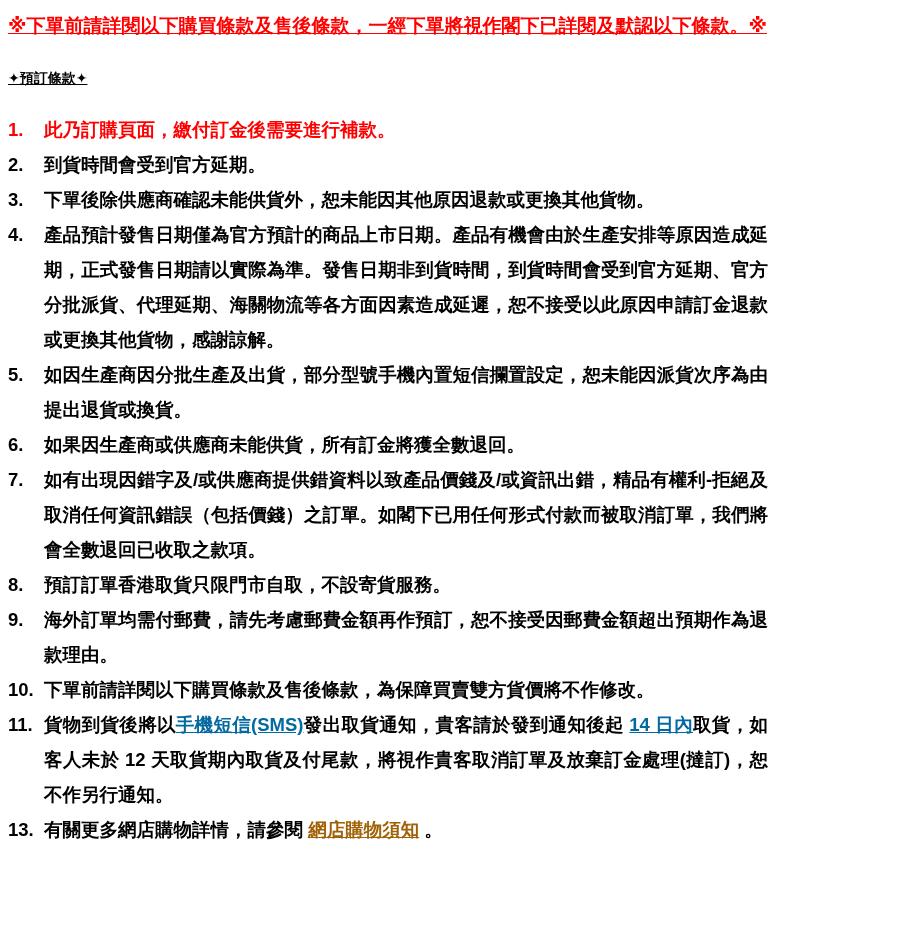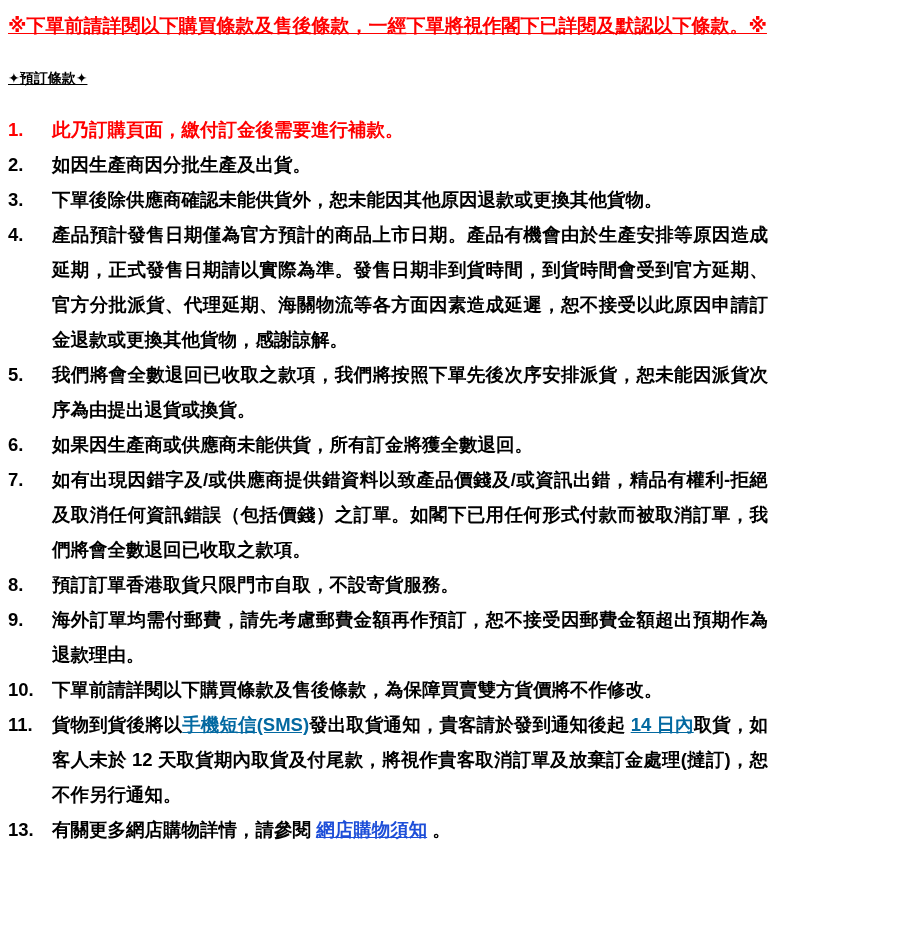--- a/index.html
+++ b/index.html
@@ -35,29 +35,28 @@
     font-size: 18.5px;
     line-height: 35px;
   }
   .item .num {
     flex: none;
     width: 36px;
   }
   .item .body {
     flex: 1;
     text-align: justify;
-    margin-left: 8px;
   }
   .red { color: #ff0000; }
   .hl {
     color: #0369a1;
     text-decoration: underline;
   }
   .link {
-    color: #1d4ed8;
+    color: #a16207;
     text-decoration: underline;
     cursor: pointer;
     font-family: Liberation Serif, serif;
   }
 </style>
 </head>
 <body>
 
 <div class="doc">
 
@@ -67,36 +66,36 @@
 
   <div class="terms">
 
     <div class="item red">
       <span class="num">1.</span>
       <span class="body">此乃訂購頁面，繳付訂金後需要進行補款。</span>
     </div>
 
     <div class="item">
       <span class="num">2.</span>
-      <span class="body">如因生產商因分批生產及出貨。</span>
+      <span class="body">到貨時間會受到官方延期。</span>
     </div>
 
     <div class="item">
       <span class="num">3.</span>
       <span class="body">下單後除供應商確認未能供貨外，恕未能因其他原因退款或更換其他貨物。</span>
     </div>
 
     <div class="item">
       <span class="num">4.</span>
       <span class="body">產品預計發售日期僅為官方預計的商品上市日期。產品有機會由於生產安排等原因造成延期，正式發售日期請以實際為準。發售日期非到貨時間，到貨時間會受到官方延期、官方分批派貨、代理延期、海關物流等各方面因素造成延遲，恕不接受以此原因申請訂金退款或更換其他貨物，感謝諒解。</span>
     </div>
 
     <div class="item">
       <span class="num">5.</span>
-      <span class="body">我們將會全數退回已收取之款項，我們將按照下單先後次序安排派貨，恕未能因派貨次序為由提出退貨或換貨。</span>
+      <span class="body">如因生產商因分批生產及出貨，部分型號手機內置短信攔置設定，恕未能因派貨次序為由提出退貨或換貨。</span>
     </div>
 
     <div class="item">
       <span class="num">6.</span>
       <span class="body">如果因生產商或供應商未能供貨，所有訂金將獲全數退回。</span>
     </div>
 
     <div class="item">
       <span class="num">7.</span>
       <span class="body">如有出現因錯字及/或供應商提供錯資料以致產品價錢及/或資訊出錯，精品有權利-拒絕及取消任何資訊錯誤（包括價錢）之訂單。如閣下已用任何形式付款而被取消訂單，我們將會全數退回已收取之款項。</span>

